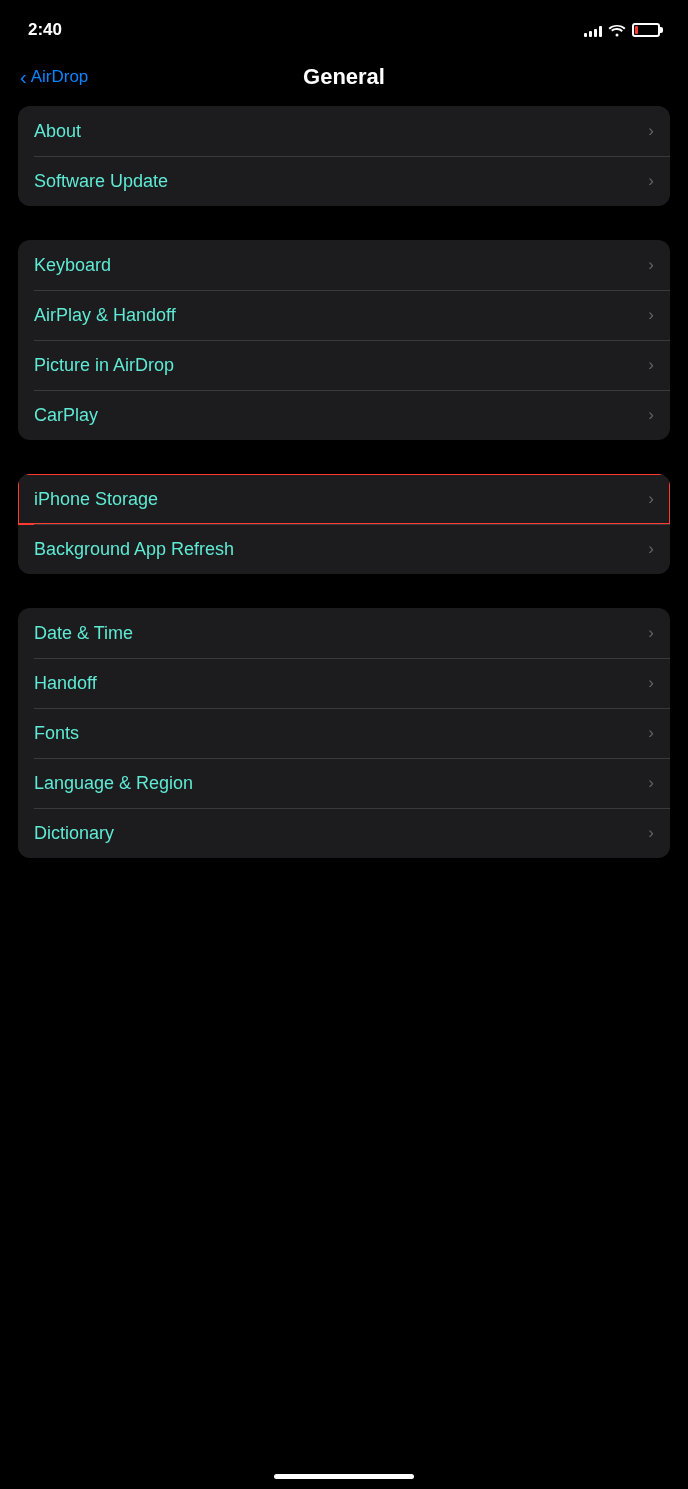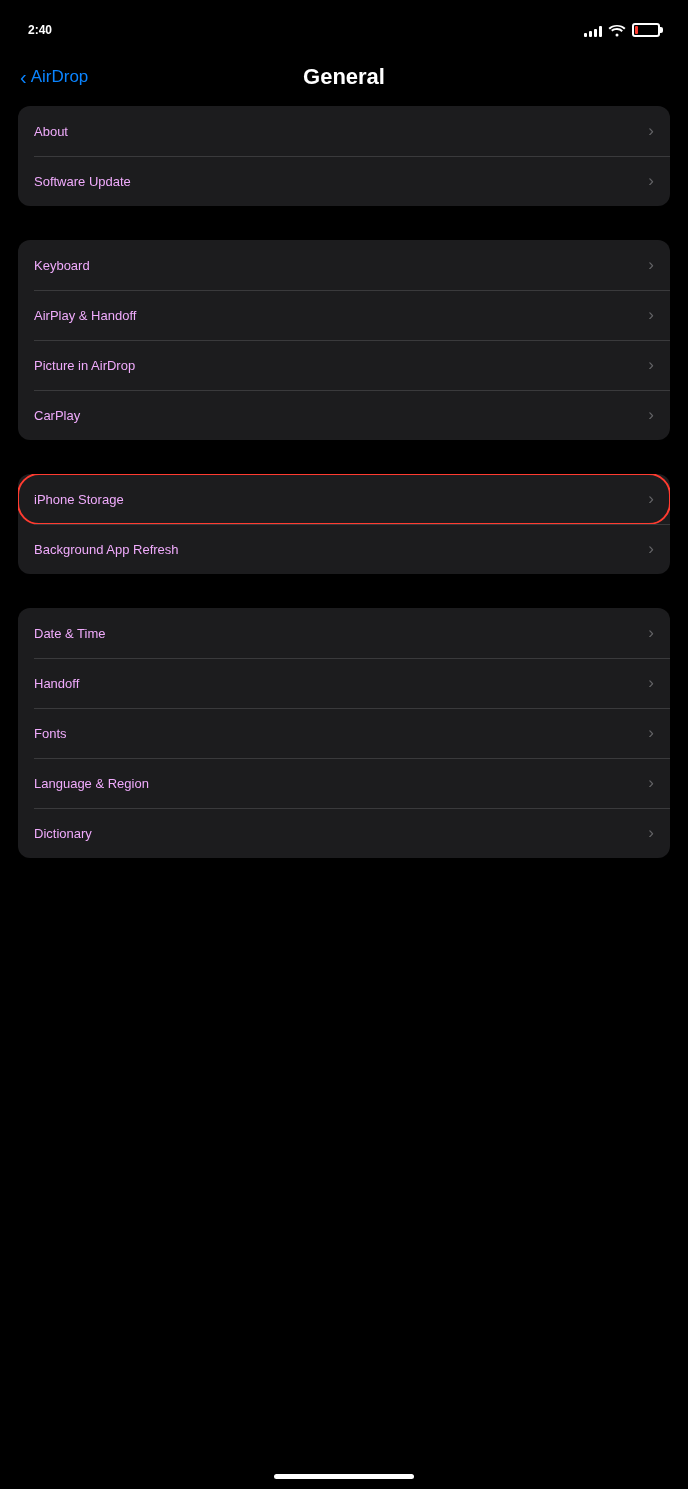--- a/index.html
+++ b/index.html
@@ -21,21 +21,21 @@
     
     .status-bar {
       display: flex;
       justify-content: space-between;
       align-items: center;
       padding: 14px 28px 8px 28px;
       height: 54px;
     }
 
     .status-time {
-      font-size: 12px;
+      font-size: 17px;
       font-weight: 600;
       color: #ffffff;
     }
 
     .status-icons {
       display: flex;
       align-items: center;
       gap: 6px;
     }
 
@@ -148,37 +148,36 @@
       content: '';
       position: absolute;
       bottom: 0;
       left: 16px;
       right: 0;
       height: 0.5px;
       background: #3a3a3c;
     }
 
     .settings-item-label {
-      font-size: 13px;
-      color: #f0abfc;
+      font-size: 18px;
+      color: #5eead4;
       font-weight: 400;
     }
 
     .settings-item-chevron {
       color: #636366;
       font-size: 17px;
       font-weight: 400;
     }
 
     
     .settings-item-highlighted {
       outline: 2px solid #ff3b30;
       outline-offset: -1px;
       background: #1c1c1e;
-      border-radius: 21px;
     }
 
     
     .home-indicator {
       position: fixed;
       bottom: 10px;
       left: 50%;
       transform: translateX(-50%);
       width: 140px;
       height: 5px;

